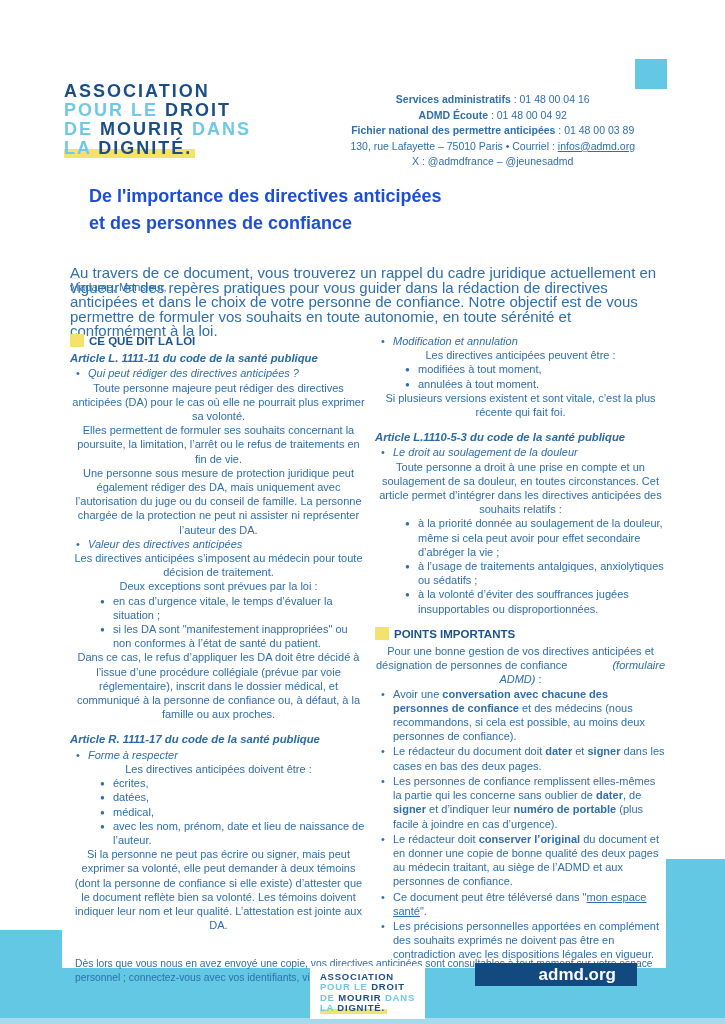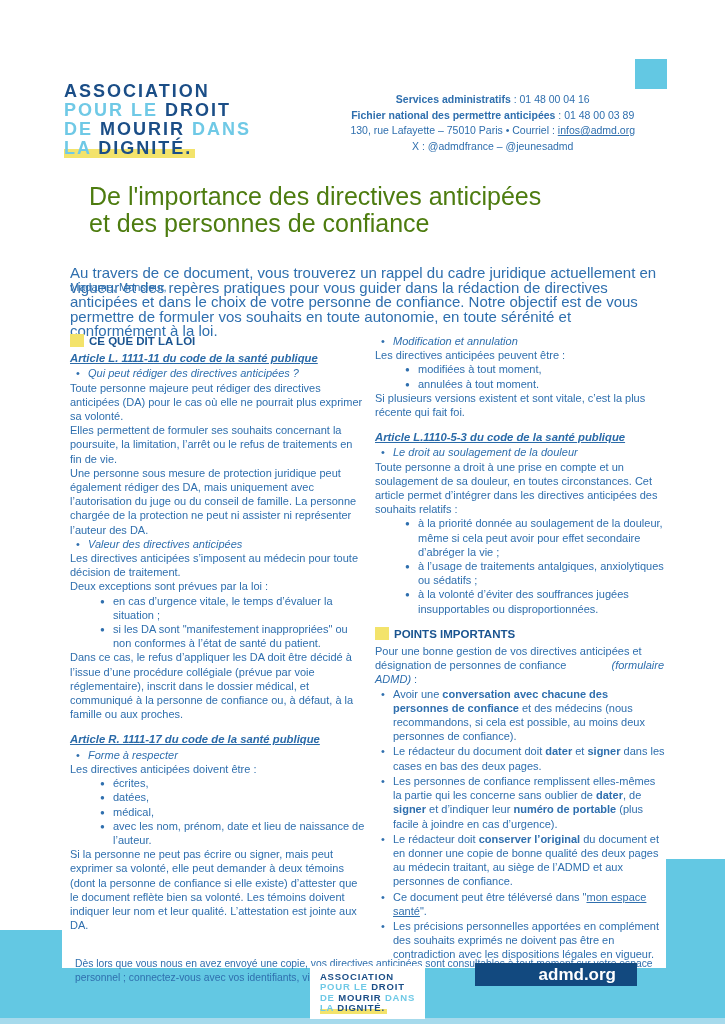--- a/index.html
+++ b/index.html
@@ -18,33 +18,33 @@
   
   .footer-logo-box{position:absolute;left:310px;top:966px;width:115px;height:53px;background:#ffffff;
                    display:flex;align-items:center;justify-content:center;}
   .minilogo{font-weight:700;font-size:9.5px;line-height:10.5px;letter-spacing:0.8px;white-space:nowrap;text-align:left;}
   .minilogo .dark{color:#1b4e87;} .minilogo .light{color:#6fc9e6;}
   .minilogo .l4wrap{display:inline-block;background:linear-gradient(to top,#f3e36b 5px,transparent 5px);padding-right:2px;}
   
   .header-contact{position:absolute;right:90px;top:92px;text-align:center;font-size:10.5px;line-height:15.5px;color:#2f6fae;}
   .header-contact .b{font-weight:700;}
   
-  .doc-title{position:absolute;left:89px;top:183px;font-size:25px;line-height:27px;font-weight:400;color:#4d7c0f;}
+  .doc-title{position:absolute;left:89px;top:183px;font-size:18px;line-height:27px;font-weight:700;color:#1d4ed8;}
   .salutation{position:absolute;left:70px;top:243px;font-size:11px;margin-top:38px;}
   .intro{position:absolute;left:70px;top:266px;width:587px;font-size:15px;line-height:14.5px;}
   
   .col{position:absolute;top:334px;font-size:11px;line-height:14.2px;}
   .col-left{left:70px;width:297px;}
   .col-right{left:375px;width:291px;}
   .section-heading{display:flex;align-items:flex-start;gap:5px;font-weight:700;color:#1a5490;font-size:11.5px;margin-bottom:3px;}
   .ysq{width:14px;height:13px;background:#f3e36b;flex:0 0 auto;}
-  .article-heading{font-weight:700;font-style:italic;text-decoration:underline;color:#2a6aa8;font-size:11.3px;margin-bottom:1px;}
+  .article-heading{font-weight:700;font-style:italic;color:#2a6aa8;font-size:11.3px;margin-bottom:1px;}
   .ibullet{font-style:italic;padding-left:18px;position:relative;}
   .ibullet .mark{position:absolute;left:6px;font-style:normal;}
-  .para{margin:0;}
+  .para{margin:0;text-align:center;}
   .sub-item{padding-left:43px;position:relative;}
   .sub-item .mark{position:absolute;left:30px;top:1px;font-size:8px;}
   .main-item{padding-left:18px;position:relative;margin-bottom:1px;}
   .main-item .mark{position:absolute;left:6px;}
   .gap{height:11px;}
   .b{font-weight:700;} .i{font-style:italic;padding-left:42px;} .u{text-decoration:underline;}
   
   .footer-note{position:absolute;left:75px;top:957px;width:578px;font-size:10.3px;line-height:13.5px;}
   .admd-box{position:absolute;left:475px;top:963px;width:162px;height:23px;background:#12497f;color:#ffffff;
             font-weight:700;font-size:17px;line-height:23px;text-align:right;box-sizing:border-box;padding-right:21px;}
@@ -58,20 +58,21 @@
 
   <div class="logo">
     <div><span class="dark">ASSOCIATION</span></div>
     <div><span class="light">POUR LE </span><span class="dark">DROIT</span></div>
     <div><span class="light">DE </span><span class="dark">MOURIR </span><span class="light">DANS</span></div>
     <div><span class="l4wrap"><span class="light">LA </span><span class="dark">DIGNITÉ.</span></span></div>
   </div>
 
   <div class="header-contact">
       <div class="contact-line"><span class="b">Services administratifs</span><span> : 01 48 00 04 16</span></div>
+      <div class="contact-line"><span class="b">ADMD Écoute</span><span> : 01 48 00 04 92</span></div>
       <div class="contact-line"><span class="b">Fichier national des permettre anticipées</span><span> : 01 48 00 03 89</span></div>
       <div class="contact-line"><span>130, rue Lafayette – 75010 Paris • Courriel : </span><span class="u">infos@admd.org</span></div>
       <div class="contact-line"><span>X : @admdfrance – @jeunesadmd</span></div>
     </div>
 
   <div class="doc-title">
     <div>De l'importance des directives anticipées</div>
     <div>et des personnes de confiance</div>
   </div>
 

